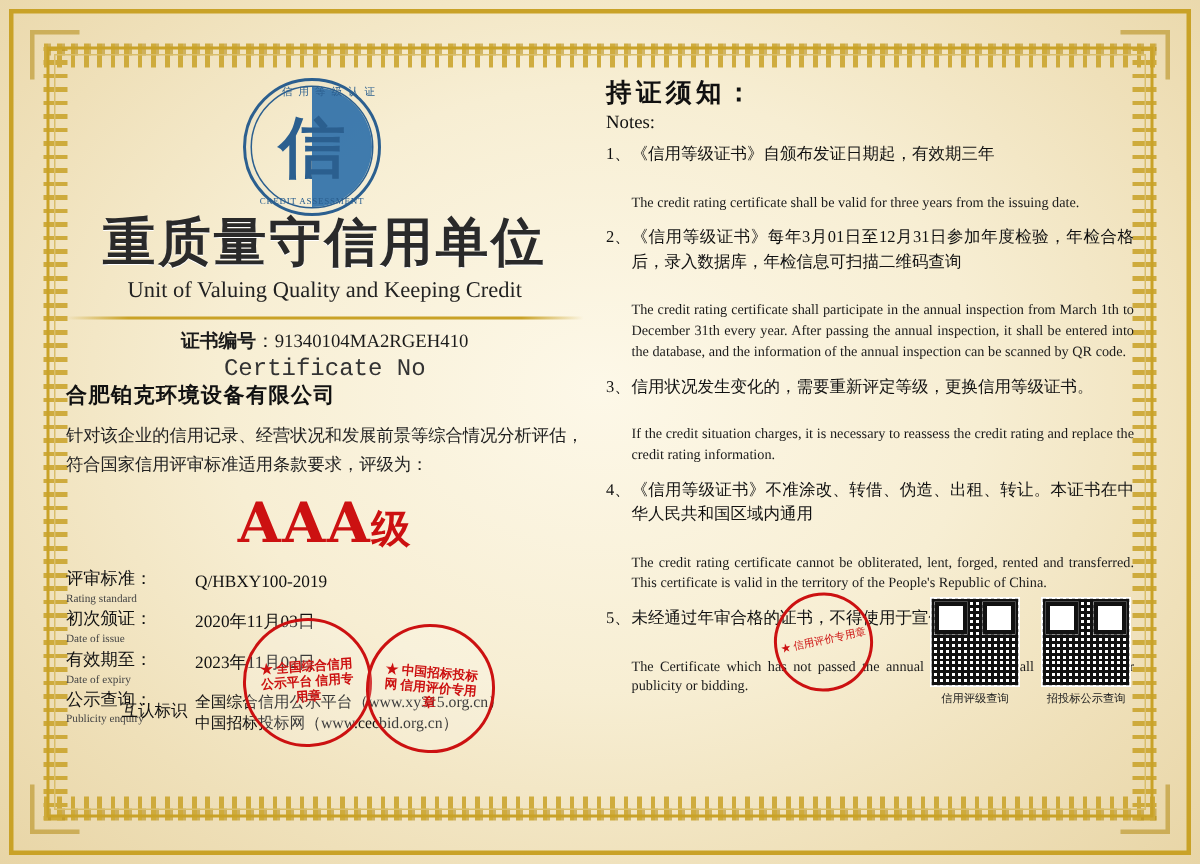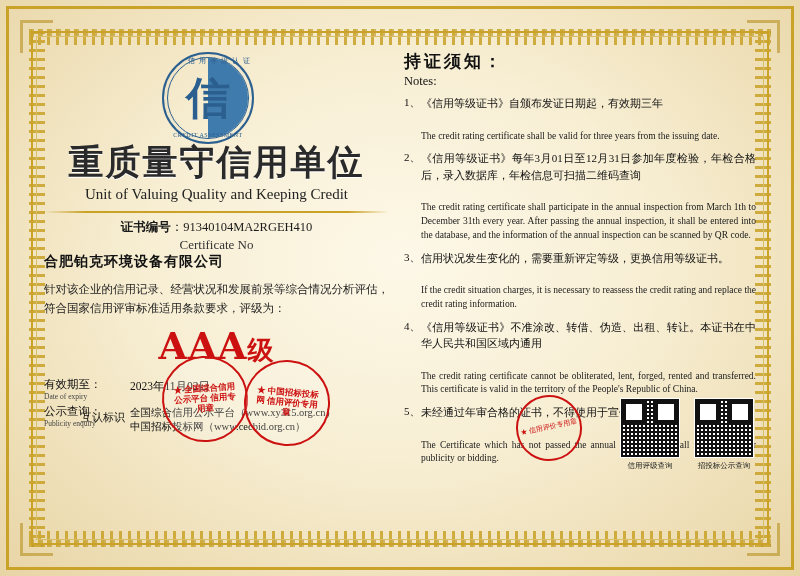--- a/index.html
+++ b/index.html
@@ -99,21 +99,21 @@
     font-family:"Liberation Serif", serif;
   }
   .rule-gold {
     width:100%; height:2px; margin:8px 0 6px;
     background:linear-gradient(90deg,rgba(201,162,39,0),#c9a227 12%,#c9a227 88%,rgba(201,162,39,0));
   }
   .certno {
     text-align:center; font-size:12.5px; color:#1a1a1a; margin-top:2px;
   }
   .certno .lbl { font-weight:bold; }
-  .certno-en { text-align:center; font-size:13px; color:#333; margin-top:1px; }
+  .certno-en { text-align:center; font-size:16px; color:#333; margin-top:1px;font-family:Liberation Mono, monospace; }
   .company {
     text-align:left; font-size:14px; font-weight:bold; color:#111;
     font-family:"DejaVu Serif", serif; margin-top:0; letter-spacing:1px;
   }
   .desc {
     font-size:11.5px; color:#222; line-height:1.65; margin-top:9px; text-align:justify;
     text-indent:0;
   }
   .grade {
     text-align:center; margin-top:6px;
@@ -242,20 +242,34 @@
 
       <div class="desc">针对该企业的信用记录、经营状况和发展前景等综合情况分析评估，符合国家信用评审标准适用条款要求，评级为：</div>
 
       <div class="grade">
         <span>AAA</span><span class="cn">级</span>
       </div>
 
       <div class="meta">
         <div class="meta-row">
           <div class="meta-label">
+            <span class="cn">评审标准：</span>
+            <span class="en">Rating standard</span>
+          </div>
+          <div class="meta-val">Q/HBXY100-2019</div>
+        </div>
+        <div class="meta-row">
+          <div class="meta-label">
+            <span class="cn">初次颁证：</span>
+            <span class="en">Date of issue</span>
+          </div>
+          <div class="meta-val">2020年11月03日</div>
+        </div>
+        <div class="meta-row">
+          <div class="meta-label">
             <span class="cn">有效期至：</span>
             <span class="en">Date of expiry</span>
           </div>
           <div class="meta-val">2023年11月02日</div>
         </div>
         <div class="meta-row">
           <div class="meta-label">
             <span class="cn">公示查询：</span>
             <span class="en">Publicity enquiry</span>
           </div>

